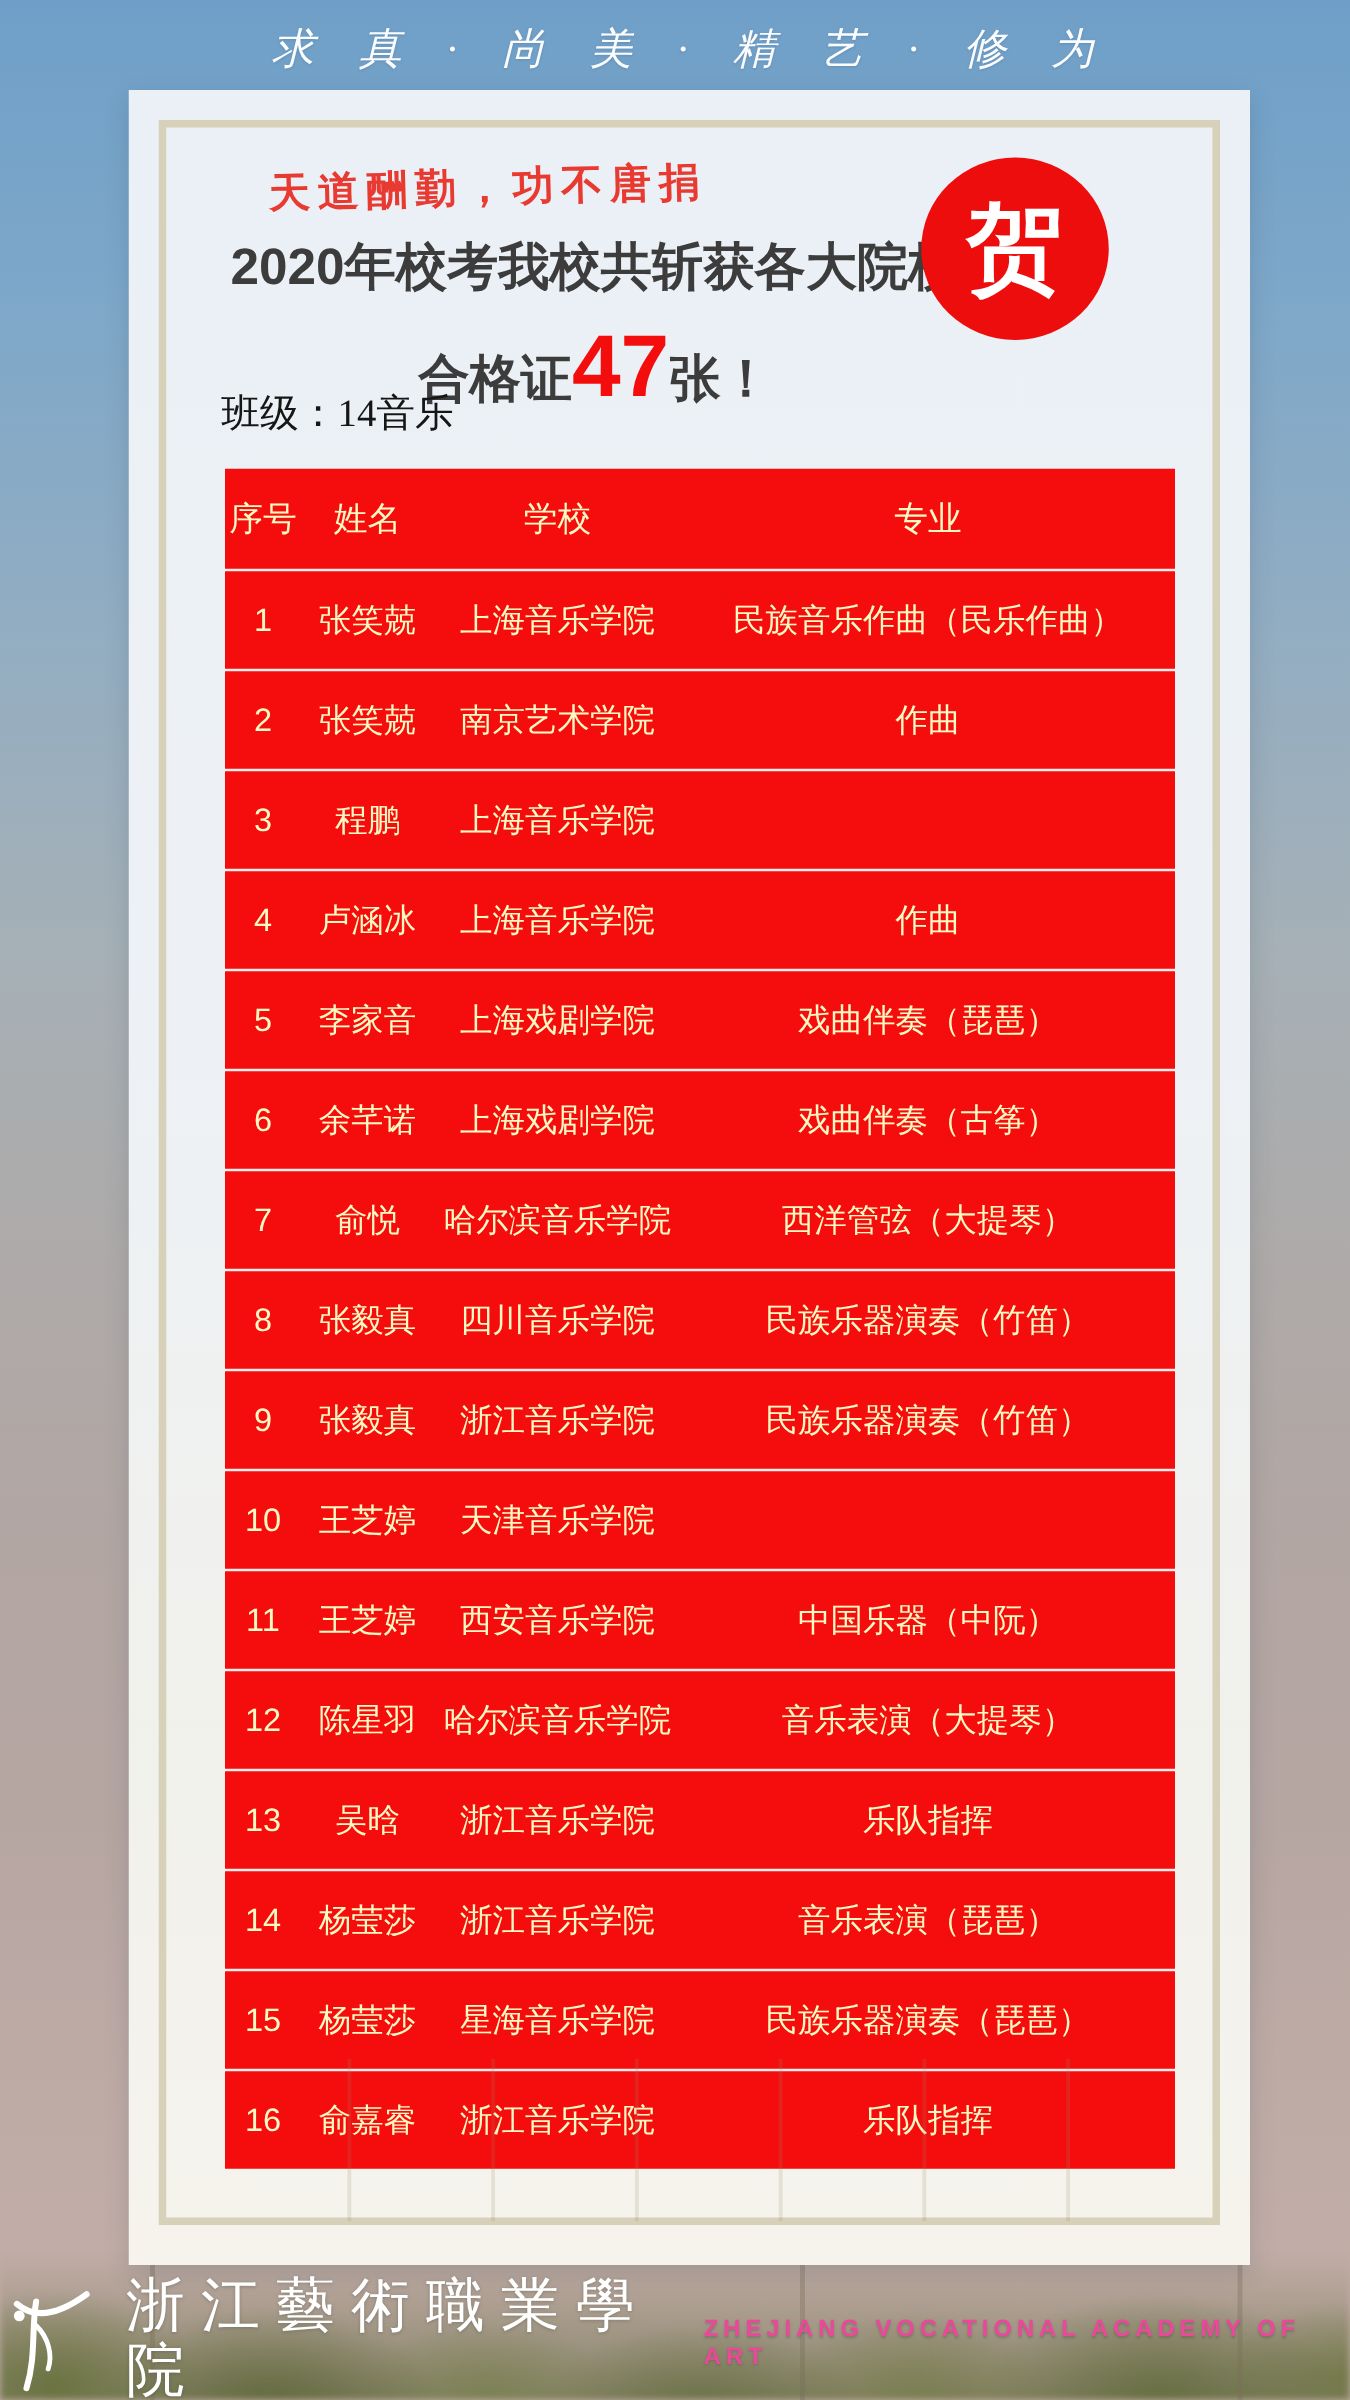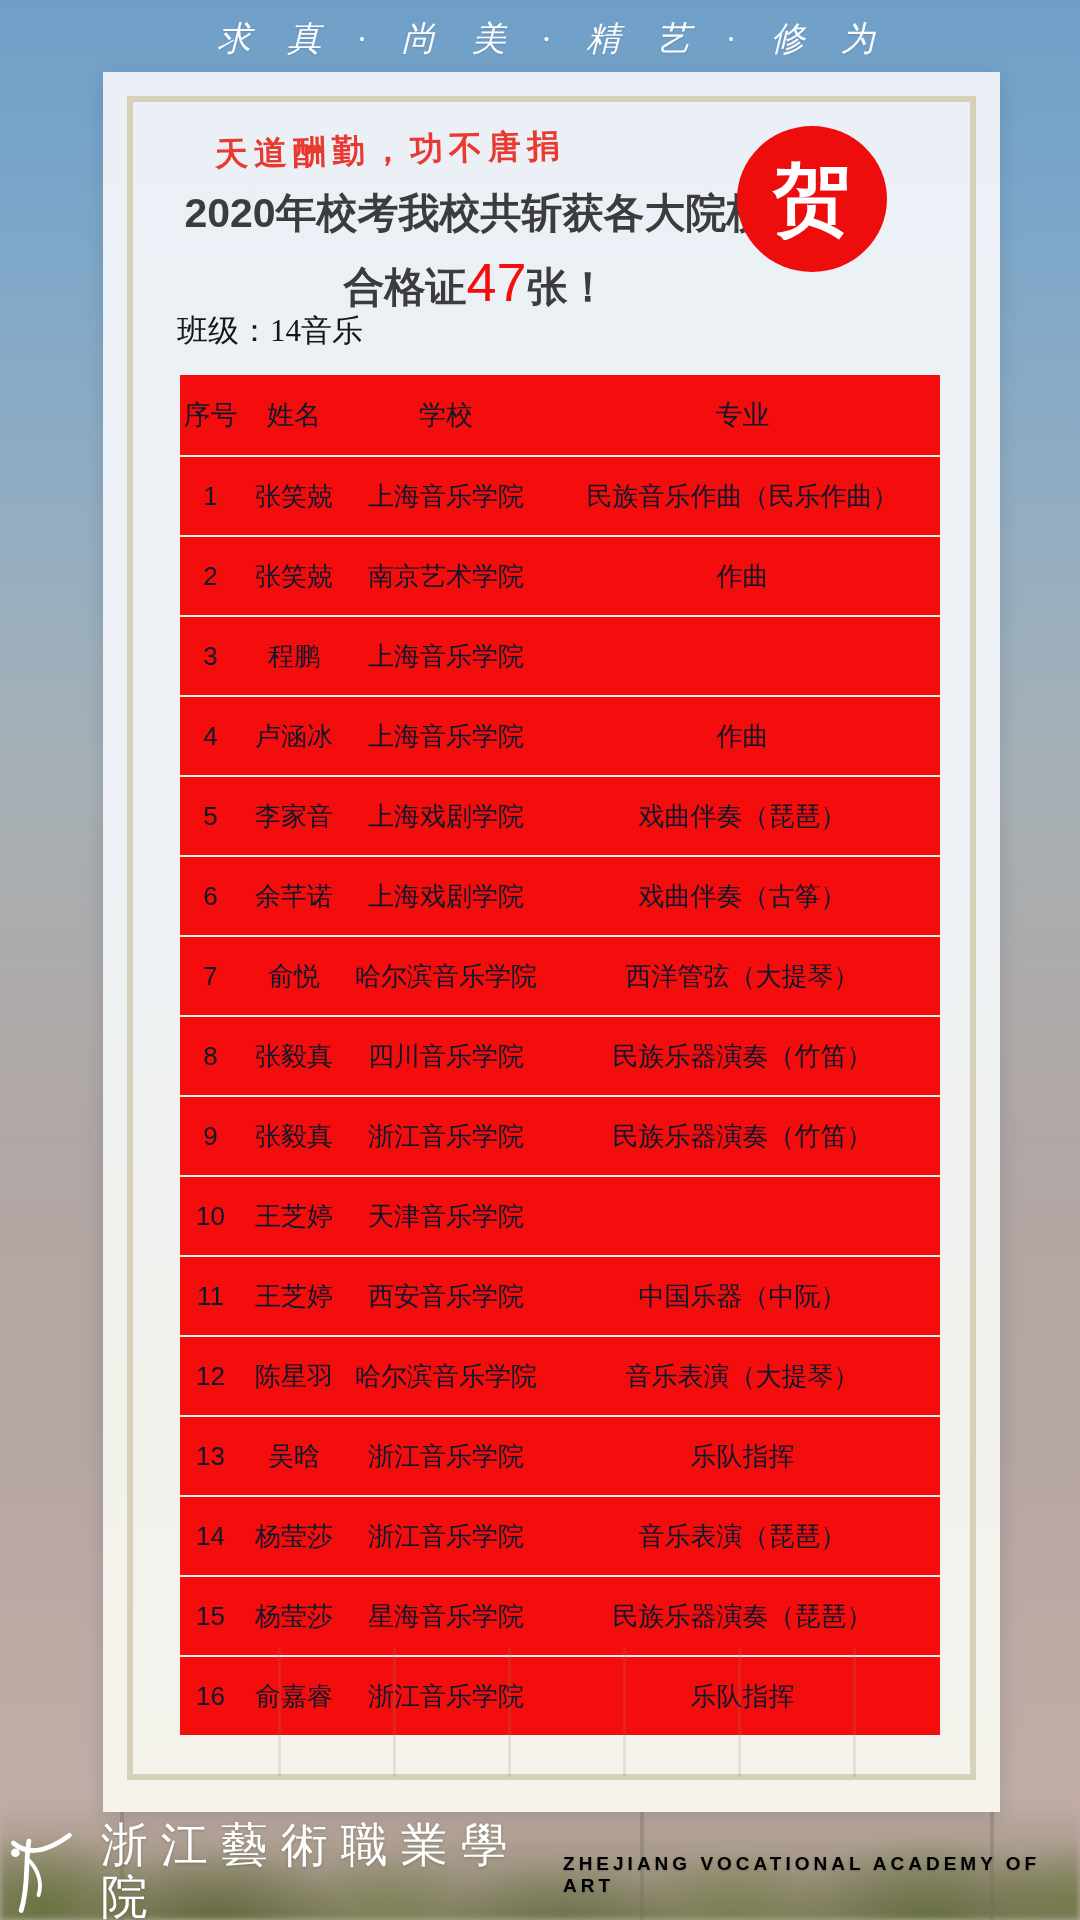--- a/index.html
+++ b/index.html
@@ -40,40 +40,40 @@
   }
   .card-border{position:absolute;left:24px;top:24px;right:24px;bottom:32px;border:6px solid #d6d1b8;pointer-events:none;}
   .motto{
     position:absolute;left:112px;top:56px;
     font-size:33px;font-weight:700;color:#e83a30;letter-spacing:6px;
     transform:rotate(-1.5deg);
     font-family:"Liberation Serif","DejaVu Serif",serif;
   }
   .title-block{position:absolute;left:58px;top:112px;width:630px;text-align:center;color:#3c3c3c;}
   .title-line{font-size:41px;font-weight:700;line-height:1.45;}
-  .count{color:#f30d0d;font-size:54px;font-weight:400;}
+  .count{color:#f30d0d;font-size:70px;font-weight:700;}
   .badge{
     position:absolute;left:634px;top:54px;width:150px;height:146px;border-radius:50%;
     background:#ee0d0d;display:flex;align-items:center;justify-content:center;
   }
   .badge-char{
     color:#ffffff;font-size:78px;font-weight:700;line-height:1;
     font-family:"Liberation Serif","DejaVu Serif",serif;
   }
   .class-label{
     position:absolute;left:74px;top:238px;
     font-family:"Liberation Serif","DejaVu Serif",serif;
     font-size:31px;color:#161616;
   }
   
   .table{position:absolute;left:77px;top:303px;width:760px;background:#f50d0d;}
   .t-row{
     display:grid;grid-template-columns:8% 14% 26% 52%;
     align-items:center;justify-items:center;
-    height:78px;color:#0f172a;font-size:26px;font-weight:500;
+    height:78px;color:#fef9c3;font-size:26px;font-weight:500;
     border-top:2px solid rgba(255,255,255,.92);
   }
   .t-row.head{height:80px;border-top:none;font-size:27px;}
   .t-row span{white-space:nowrap;}
   
   .card-trunk{position:absolute;width:3px;height:130px;top:1575px;background:rgba(150,140,105,.18);}
   
   .bottom-slogan{
     position:absolute;left:0;top:1655px;width:897px;text-align:center;
     font-family:"Liberation Serif","DejaVu Serif",serif;
@@ -86,21 +86,21 @@
     position:absolute;left:0;top:1820px;width:1080px;
     display:flex;justify-content:center;align-items:center;gap:16px;
   }
   .logo-text{display:flex;align-items:center;}
   .logo-cn{
     font-family:"Liberation Serif","DejaVu Serif",serif;
     font-size:47px;color:#ffffff;letter-spacing:13px;line-height:1.1;
     text-shadow:0 1px 3px rgba(60,70,60,.35);
   }
   .logo-en{
-    margin-top:7px;font-size:19px;font-weight:700;color:#000000;letter-spacing:4px;
+    margin-top:7px;font-size:19px;font-weight:700;color:#ec4899;letter-spacing:4px;
     text-shadow:0 1px 2px rgba(60,70,60,.35);
   }
 </style>
 </head>
 <body>
 
 <div class="palms"></div>
 <div class="trunk" style="left:640px;bottom:0;height:210px;"></div>
 <div class="trunk" style="left:120px;bottom:0;height:150px;"></div>
 <div class="trunk" style="left:990px;bottom:0;height:170px;"></div>

